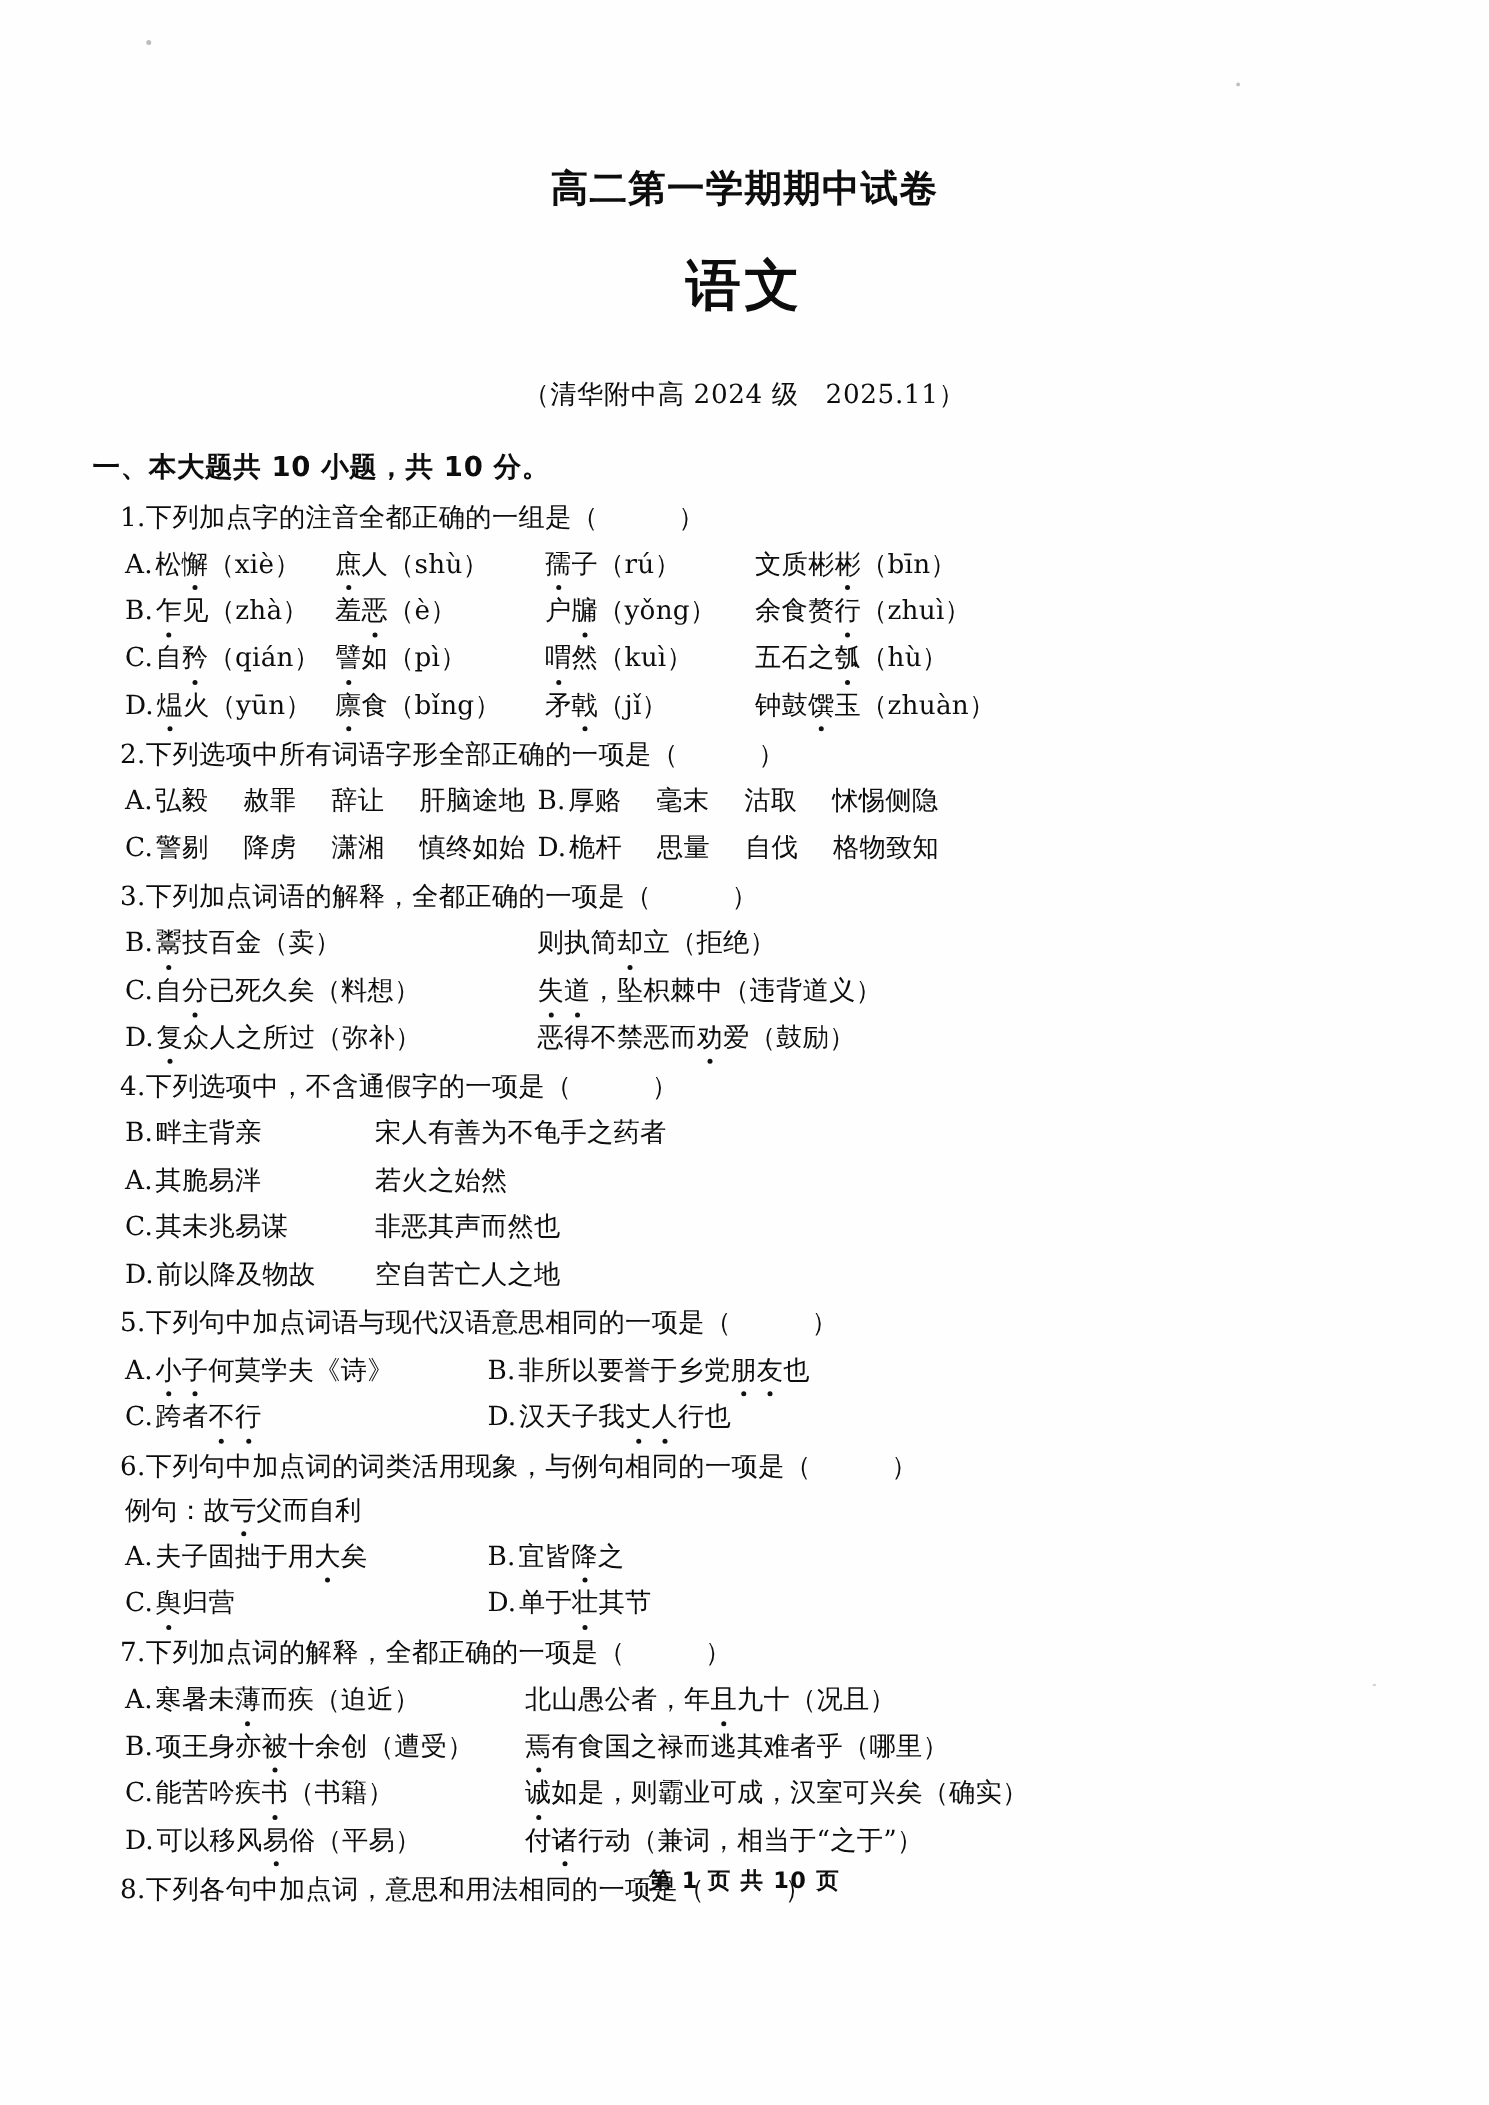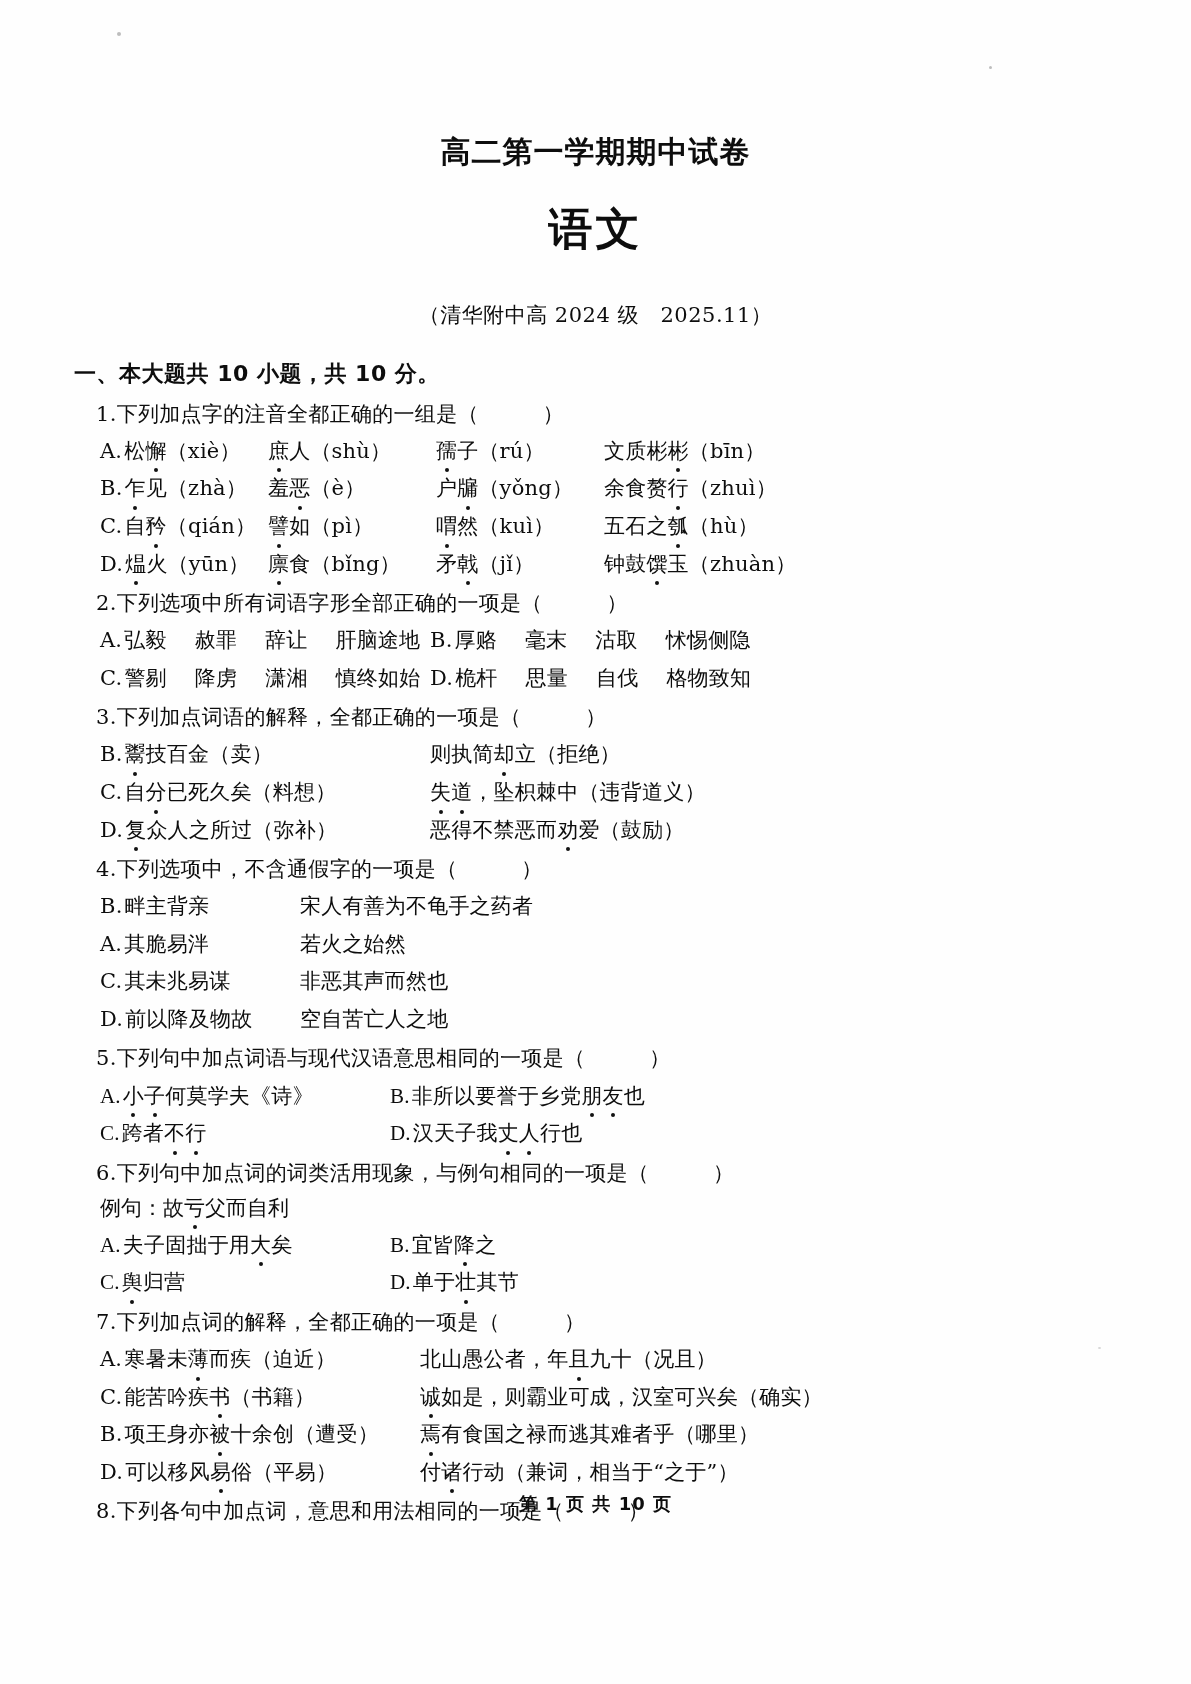--- a/index.html
+++ b/index.html
@@ -97,21 +97,21 @@
   
   .cols4 .cell { width: 168px; }
   .cols4 .cell:last-child { width: auto; }
 
   .cols2-wide .cell { width: 330px; }
   .cols2-wide .cell:last-child { width: auto; }
 
   .cols2-mid .cell { width: 200px; }
   .cols2-mid .cell:last-child { width: auto; }
 
-  .cols2-half .cell { width: 290px; font-family: Liberation Serif, serif; }
+  .cols2-half .cell { width: 290px; }
   .cols2-half .cell:last-child { width: auto; }
 
   .cols2-q7 .cell { width: 320px; }
   .cols2-q7 .cell:last-child { width: auto; }
 
   .words { display: inline-flex; }
   .words span { margin-right: 28px; }
   .words span:last-child { margin-right: 0; }
 
   .label { margin-right: 2px; }
@@ -277,26 +277,26 @@
           <div class="cell"><span class="label">D.</span><span>单于<span class="dotted">壮</span>其节</span></div>
         </div>
       </div>
       <div class="qblock">
         <div class="qstem"><span>7.</span>下列加点词的解释，全都正确的一项是（　　　）</div>
         <div class="opt-row cols2-q7">
           <div class="cell"><span class="label">A.</span><span>寒暑未<span class="dotted">薄</span>而疾（迫近）</span></div>
           <div class="cell"><span>北山愚公者，年<span class="dotted">且</span>九十（况且）</span></div>
         </div>
         <div class="opt-row cols2-q7">
+          <div class="cell"><span class="label">B.</span><span>项王身亦<span class="dotted">被</span>十余创（遭受）</span></div>
+          <div class="cell"><span><span class="dotted">焉</span>有食国之禄而逃其难者乎（哪里）</span></div>
+        </div>
+        <div class="opt-row cols2-q7">
           <div class="cell"><span class="label">C.</span><span>能苦吟疾<span class="dotted">书</span>（书籍）</span></div>
           <div class="cell"><span><span class="dotted">诚</span>如是，则霸业可成，汉室可兴矣（确实）</span></div>
-        </div>
-        <div class="opt-row cols2-q7">
-          <div class="cell"><span class="label">B.</span><span>项王身亦<span class="dotted">被</span>十余创（遭受）</span></div>
-          <div class="cell"><span><span class="dotted">焉</span>有食国之禄而逃其难者乎（哪里）</span></div>
         </div>
         <div class="opt-row cols2-q7">
           <div class="cell"><span class="label">D.</span><span>可以移风<span class="dotted">易</span>俗（平易）</span></div>
           <div class="cell"><span>付<span class="dotted">诸</span>行动（兼词，相当于“之于”）</span></div>
         </div>
       </div>
       <div class="qblock">
         <div class="qstem"><span>8.</span>下列各句中加点词，意思和用法相同的一项是（　　　）</div>
       </div>
     </div>

